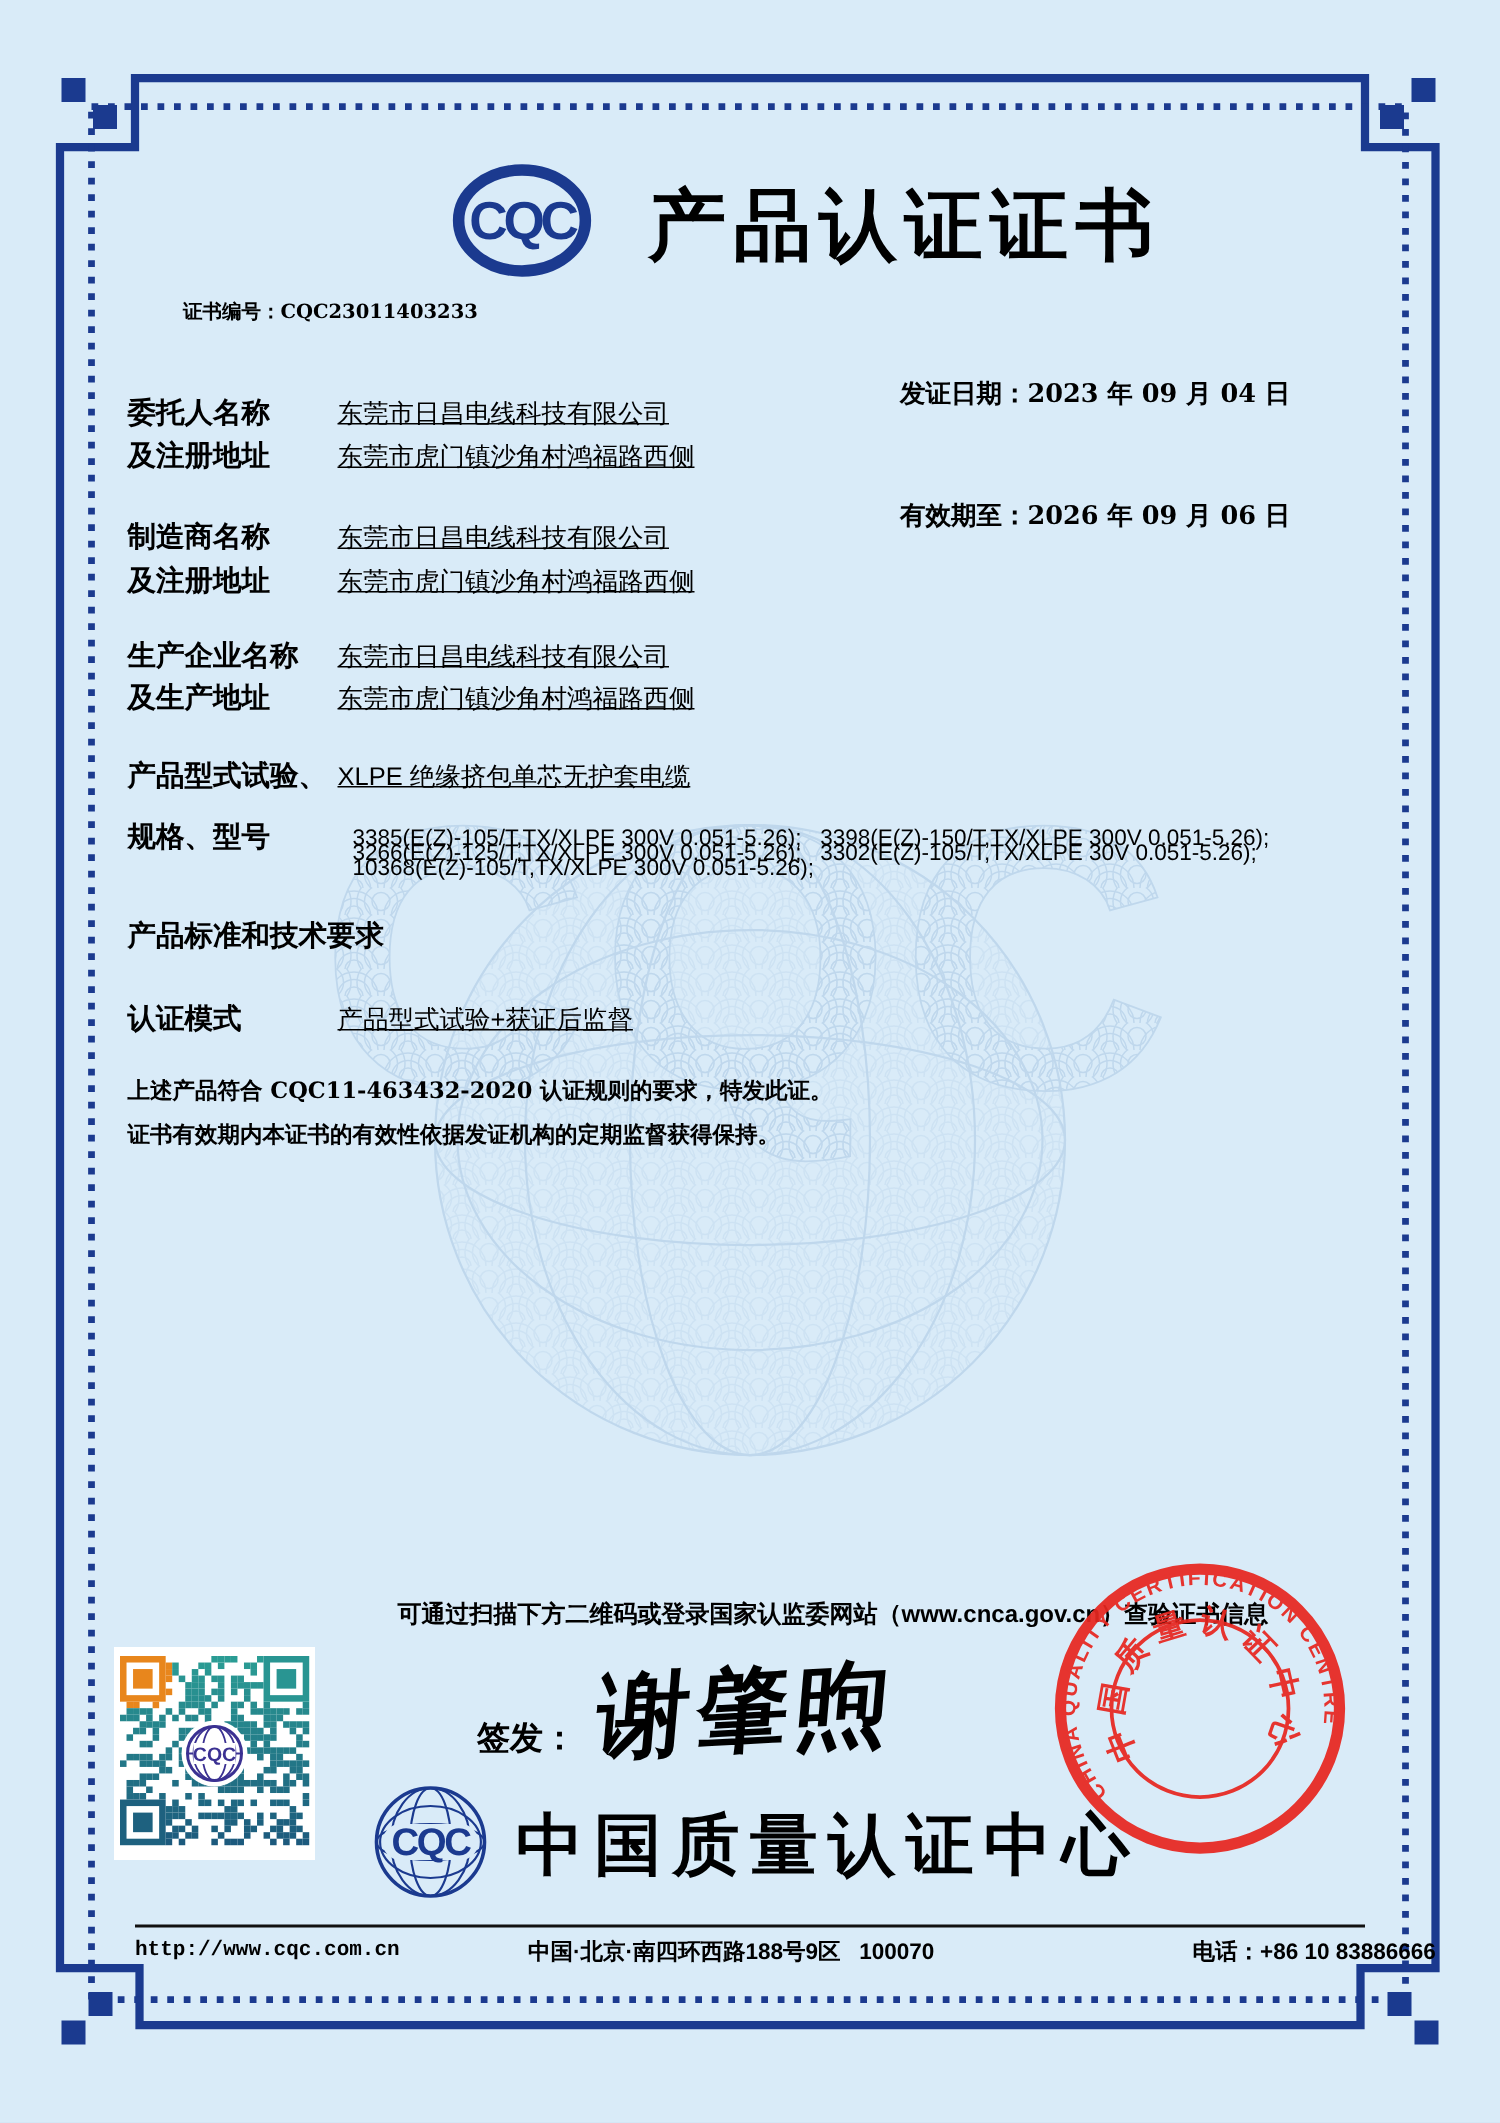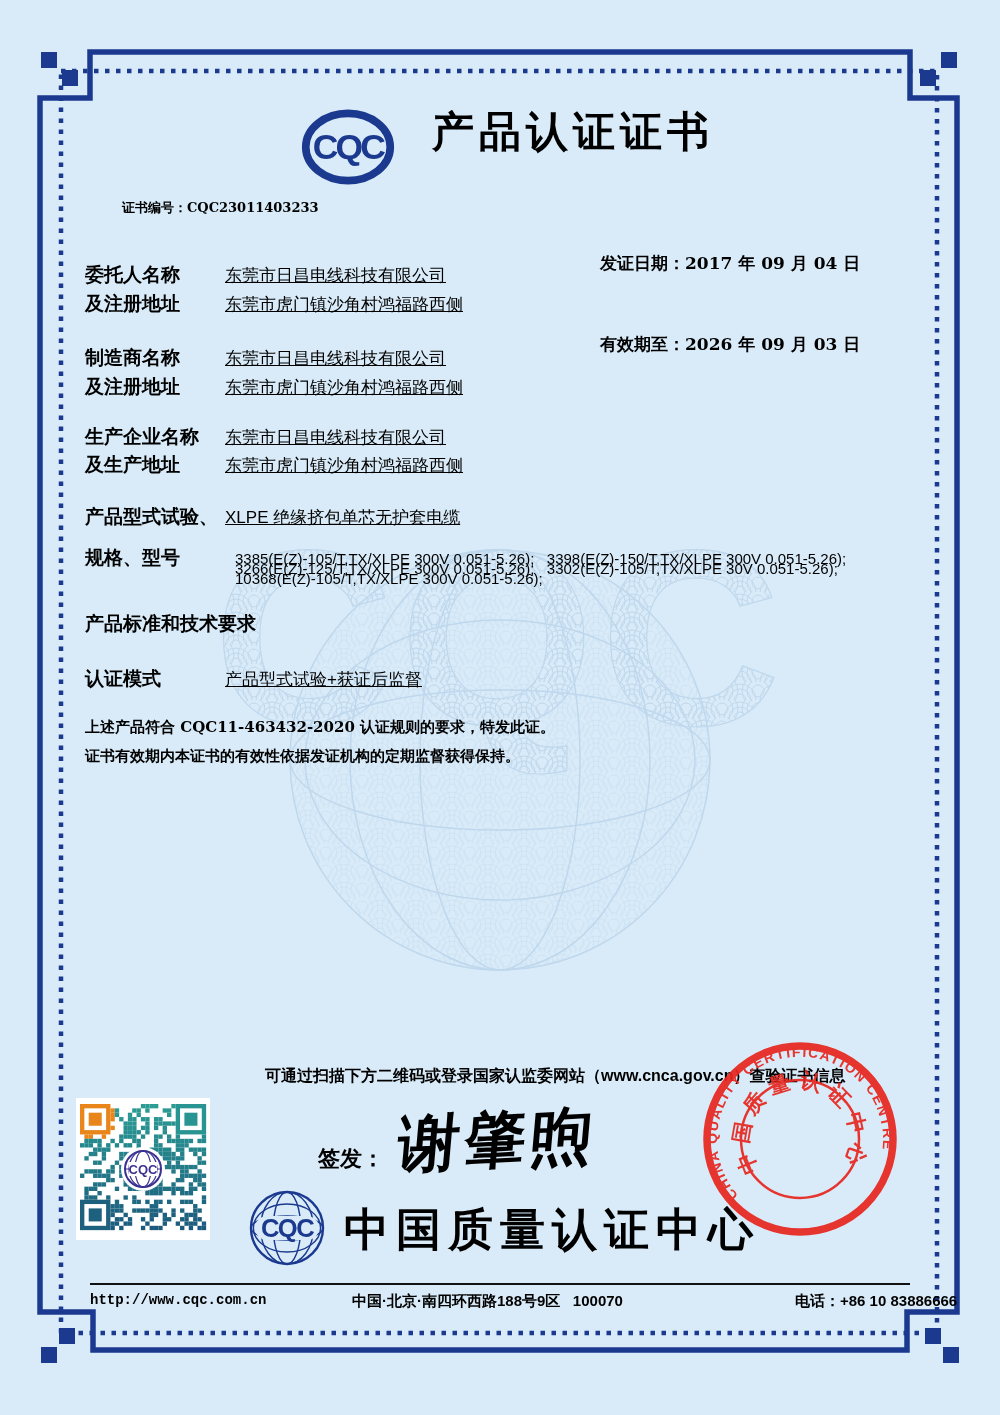--- a/index.html
+++ b/index.html
@@ -12,21 +12,21 @@
   svg text{font-family:"Liberation Sans",sans-serif;}
 
   
   #border-svg{left:0;top:0;z-index:2;pointer-events:none;}
 
   
   #watermark{left:110px;top:430px;z-index:0;opacity:.8;}
 
   
   .hdr-logo{left:300px;top:106px;width:96px;height:82px;}
-  .hdr-title{left:432px;top:104px;font-size:42px;font-weight:900;letter-spacing:5px;}
+  .hdr-title{left:432px;top:116px;font-size:52px;font-weight:900;letter-spacing:5px;}
   .kai{font-family:"DejaVu Serif",serif;}
   .cert-no{left:122px;top:199px;font-size:13px;font-weight:700;}
   .dates{left:600px;top:196px;font-size:17px;font-weight:700;line-height:27px;white-space:pre;}
 
   
   .f-label{left:85px;font-size:19px;font-weight:700;white-space:pre;z-index:3;}
   .f-value{left:225px;font-size:17px;white-space:pre;z-index:3;text-decoration:underline;}
   .f-model{left:235px;font-size:15px;white-space:pre;z-index:3;}
   .stmt{left:85px;font-size:15px;font-weight:600;white-space:pre;z-index:3;}
 
@@ -95,22 +95,22 @@
 
   <svg class="abs hdr-logo" viewBox="0 0 100 84">
     <ellipse cx="50" cy="42" rx="44" ry="35" fill="none" stroke="#1b3a8f" stroke-width="8"></ellipse>
     <text x="50" y="55" text-anchor="middle" font-size="37" font-weight="900" letter-spacing="-3" fill="#1b3a8f">CQC</text>
   </svg>
   <div class="abs hdr-title">产品认证证书</div>
 
   <div class="abs cert-no kai"><span>证书编号：</span><span>CQC23011403233</span></div>
 
   <div class="abs dates kai">
-    <div>发证日期：2017 年 09 月 04 日</div>
-    <div>有效期至：2026 年 09 月 03 日</div>
+    <div>发证日期：2023 年 09 月 04 日</div>
+    <div>有效期至：2026 年 09 月 06 日</div>
   </div>
 
   <div class="abs f-label" style="top:262px">委托人名称</div>
   <div class="abs f-value" style="top:264px">东莞市日昌电线科技有限公司</div>
   <div class="abs f-label" style="top:291px">及注册地址</div>
   <div class="abs f-value" style="top:293px">东莞市虎门镇沙角村鸿福路西侧</div>
 
   <div class="abs f-label" style="top:345px">制造商名称</div>
   <div class="abs f-value" style="top:347px">东莞市日昌电线科技有限公司</div>
   <div class="abs f-label" style="top:374px">及注册地址</div>

